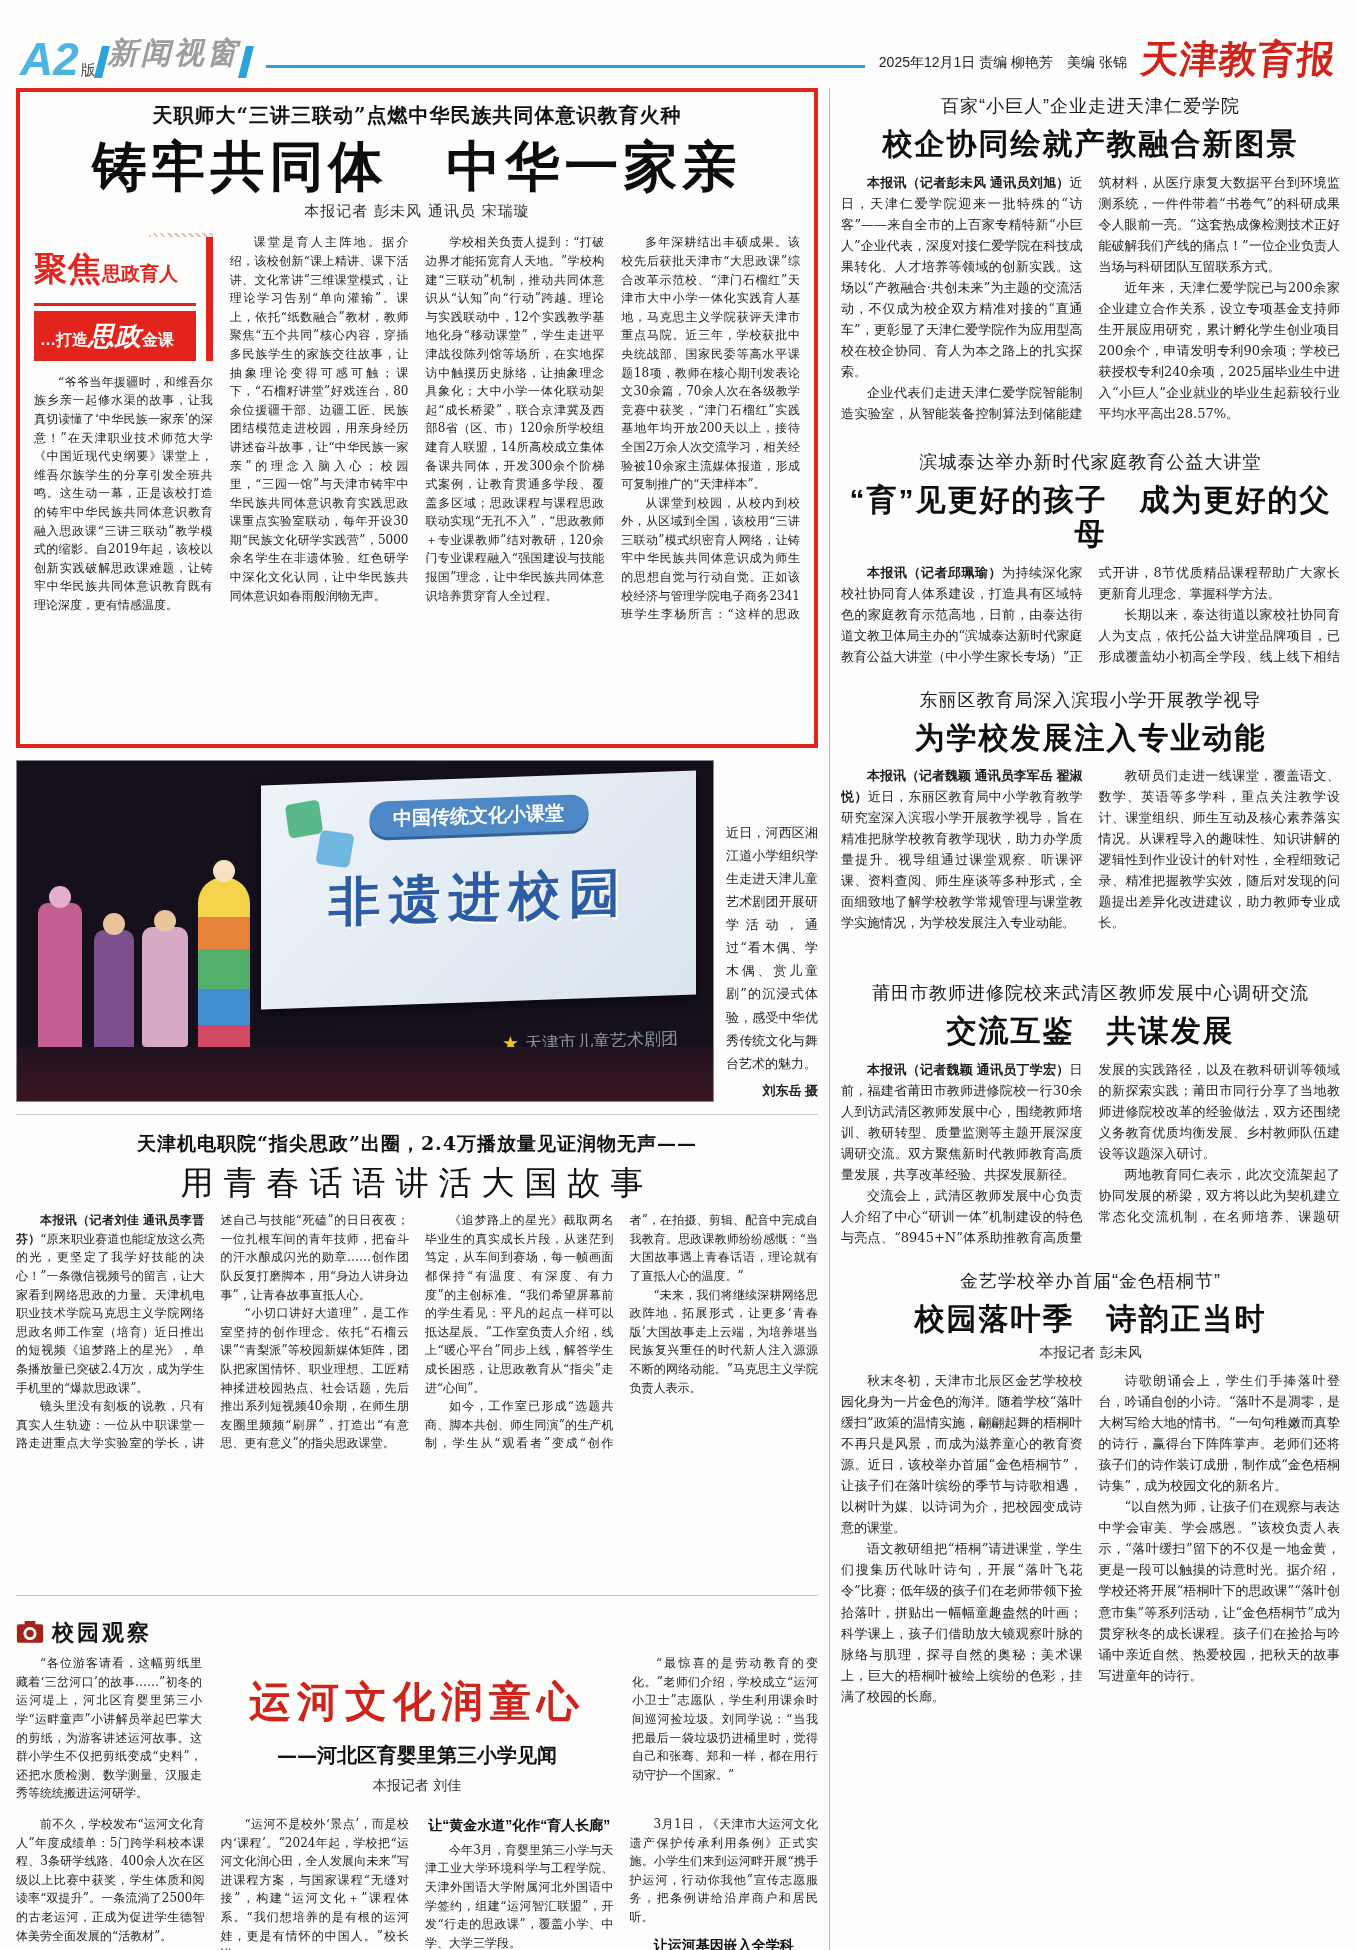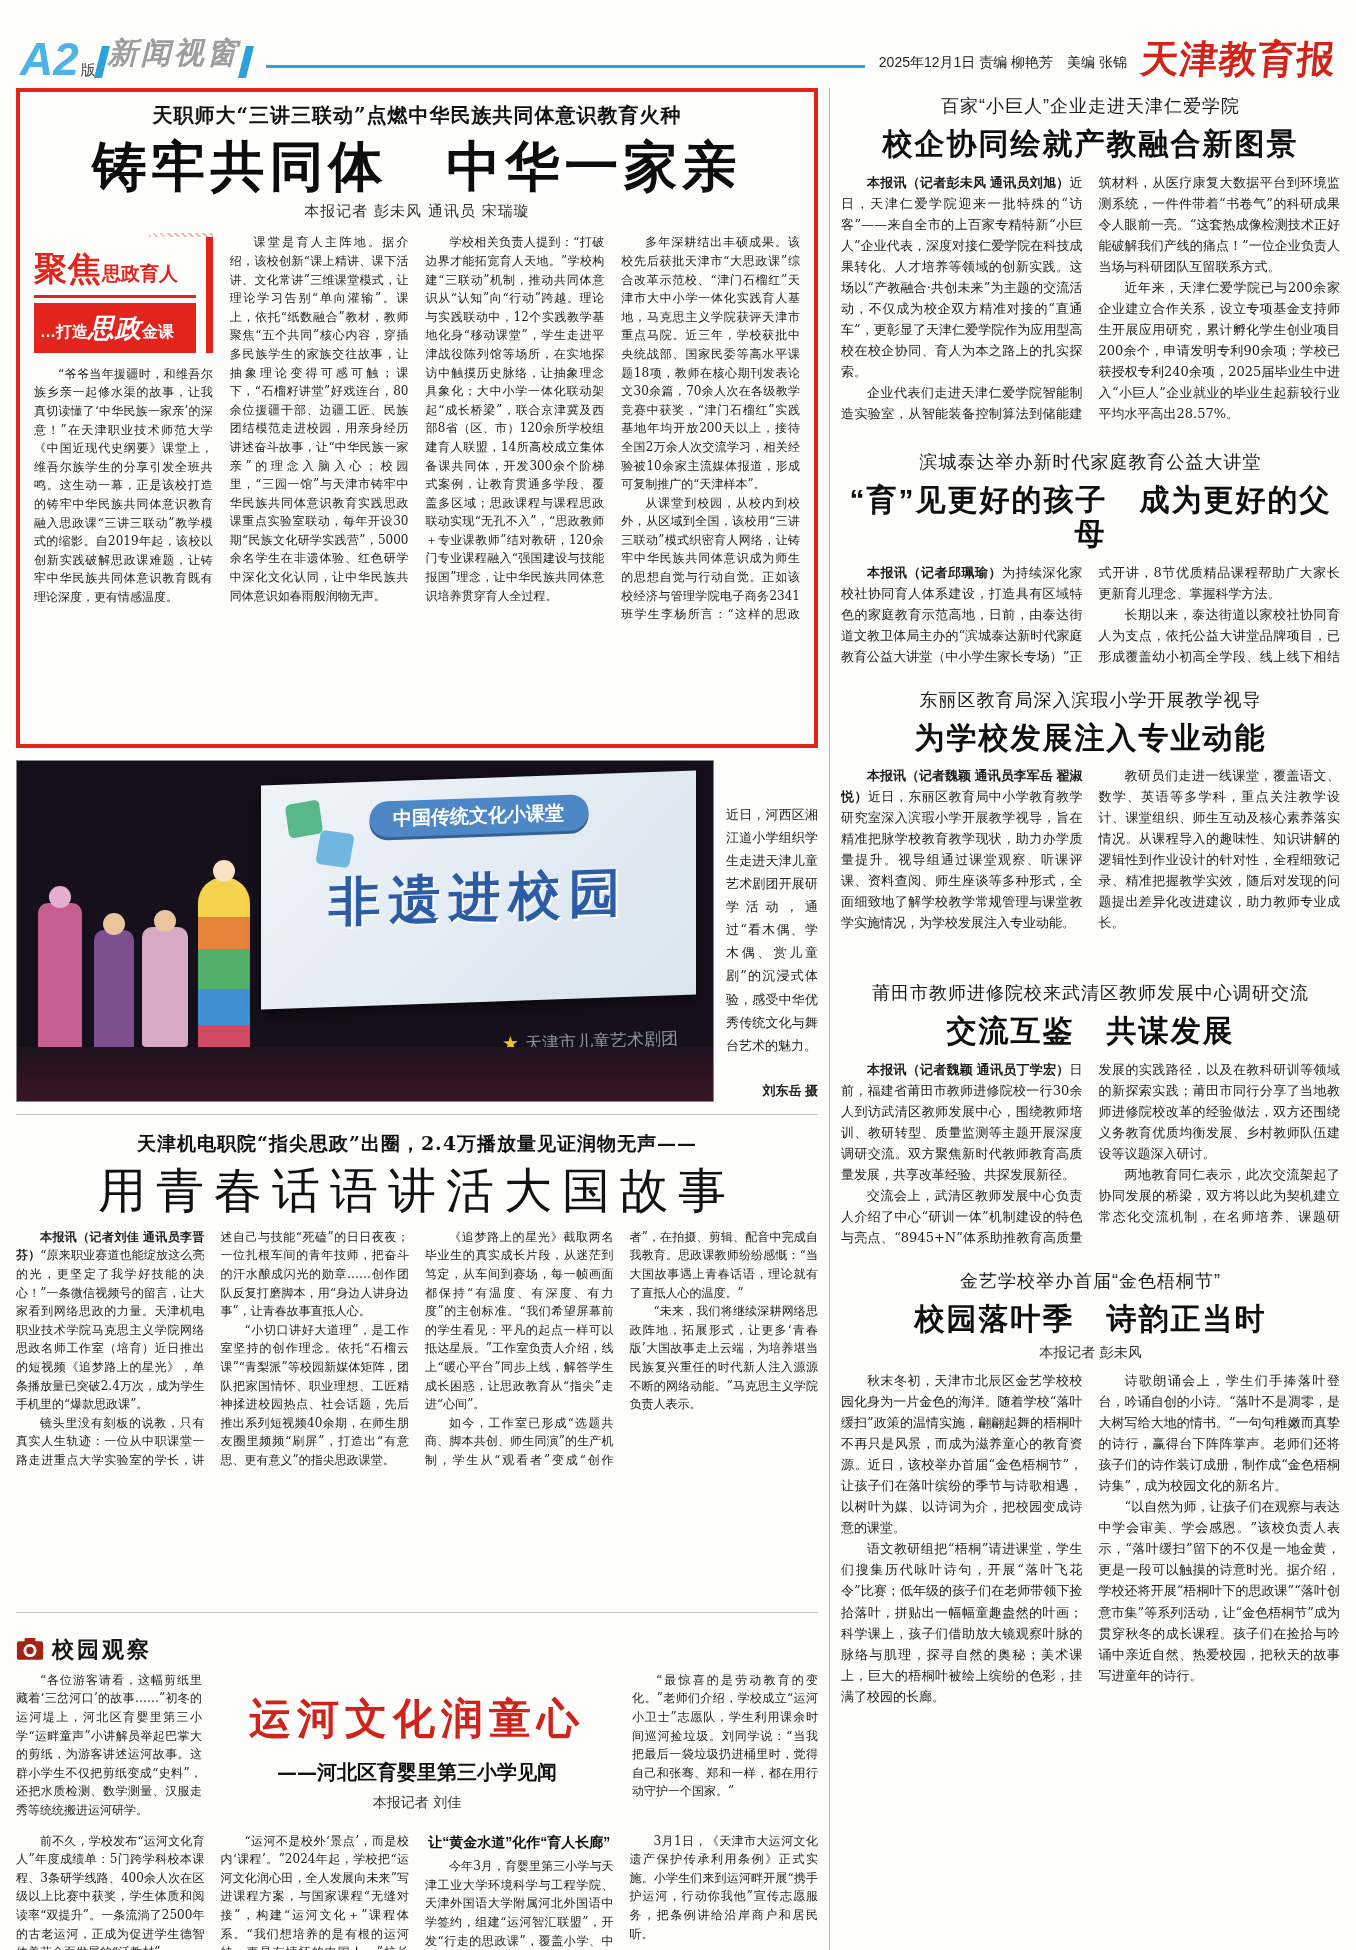--- a/index.html
+++ b/index.html
@@ -32,21 +32,21 @@
   .byline{text-align:center;font-size:15px;color:#333;letter-spacing:1px;}
   .lead-body{margin-top:12px;height:398px;overflow:hidden;column-count:4;column-gap:17px;
              font-size:12px;line-height:1.55;text-align:justify;}
   .para{margin:0;text-indent:2em;}
   .para b{font-family:"Liberation Sans",sans-serif;}
   .subhead{font-family:"Liberation Sans",sans-serif;font-size:14px;text-align:center;margin:8px 0 4px;color:#111;}
   
   .badge{break-inside:avoid;border-right:7px solid #e3241d;padding:6px 10px 0 0;margin:4px 0 12px;position:relative;}
   .badge::before{content:"";position:absolute;right:-7px;top:-8px;width:64px;height:8px;
       background:repeating-linear-gradient(45deg,#f2b6b1 0 2px,transparent 2px 5px);}
-  .badge-row1{color:#e3241d;border-bottom:3px solid #e3241d;padding-bottom:0;white-space:nowrap;}
+  .badge-row1{color:#e3241d;border-bottom:3px solid #e3241d;padding-bottom:8px;white-space:nowrap;}
   .badge-strong{font-size:33px;font-weight:900;font-family:"Liberation Sans",sans-serif;letter-spacing:1px;}
   .badge-rest{font-size:19px;font-weight:700;font-family:"Liberation Sans",sans-serif;}
   .badge-row2{background:#e3241d;color:#fff;margin-top:5px;padding:5px 6px;white-space:nowrap;
               font-family:"Liberation Sans",sans-serif;}
   .badge-row2 .pre,.badge-row2 .post{font-size:16px;font-weight:700;}
   .badge-row2 .big{font-size:26px;font-weight:900;font-style:italic;letter-spacing:1px;}
   
   .photo-row{display:flex;gap:12px;margin-top:12px;height:342px;}
   .photo{flex:1;position:relative;background:#16101c;overflow:hidden;border:1px solid #888;}
   .stage-glow{position:absolute;left:0;bottom:0;width:100%;height:16%;
@@ -70,26 +70,26 @@
   .fig1{left:3%;bottom:14%;width:44px;height:150px;background:#c55f92;}
   .fig1 .head{background:#e3aed0;}
   .fig2{left:11%;bottom:12%;width:40px;height:130px;background:#7d4f8f;}
   .fig3{left:18%;bottom:16%;width:46px;height:120px;background:#d8a9c5;}
   .puppet{left:26%;bottom:13%;width:52px;height:180px;border-radius:26px 26px 6px 6px;
       background:linear-gradient(#f5d34d 0 22%,#e8833c 22% 40%,#53b06b 40% 62%,#3f8fd2 62% 82%,#d04a63 82% 100%);}
   .puppet .head{background:#f7e3c4;}
   .stand{position:absolute;left:30%;bottom:8%;width:10px;height:170px;background:#8e2430;transform:rotate(6deg);}
   .photo-caption{width:92px;flex:none;display:flex;flex-direction:column;justify-content:flex-end;
       font-size:13px;line-height:1.78;text-align:justify;color:#222;}
-  .photo-credit{margin-top:22px;font-weight:700;text-align:right;font-family:"Liberation Sans",sans-serif;font-size:13px;}
+  .photo-credit{margin-top:4px;font-weight:700;text-align:right;font-family:"Liberation Sans",sans-serif;font-size:13px;}
   
   .h-rule{border:0;border-top:1px solid #c6c6c6;margin:12px 0 0;}
   .a2-kicker{text-align:center;font-size:19px;font-weight:700;color:#111;margin-top:16px;letter-spacing:1px;}
   .a2-headline{text-align:center;font-family:"Liberation Sans",sans-serif;font-weight:500;
-      font-size:48px;letter-spacing:10px;color:#121212;margin:8px 0 10px;line-height:1.1;}
+      font-size:33px;letter-spacing:10px;color:#121212;margin:8px 0 10px;line-height:1.1;}
   .a2-body{column-count:4;column-gap:16px;height:372px;overflow:hidden;
       font-size:12px;line-height:1.55;text-align:justify;}
   
   .cw{border-top:1px solid #c6c6c6;margin-top:12px;padding-top:22px;}
   .cw-labelrow{display:flex;align-items:center;gap:8px;margin-bottom:6px;}
   .cw-label{font-family:"Liberation Sans",sans-serif;font-weight:900;font-size:22px;letter-spacing:3px;color:#151515;}
   .cw-top{display:flex;gap:16px;}
   .cw-side{width:186px;flex:none;font-size:12px;line-height:1.55;text-align:justify;}
   .cw-center{flex:1;text-align:center;}
   .cw-headline{font-family:"Liberation Sans",sans-serif;font-weight:900;font-size:42px;

